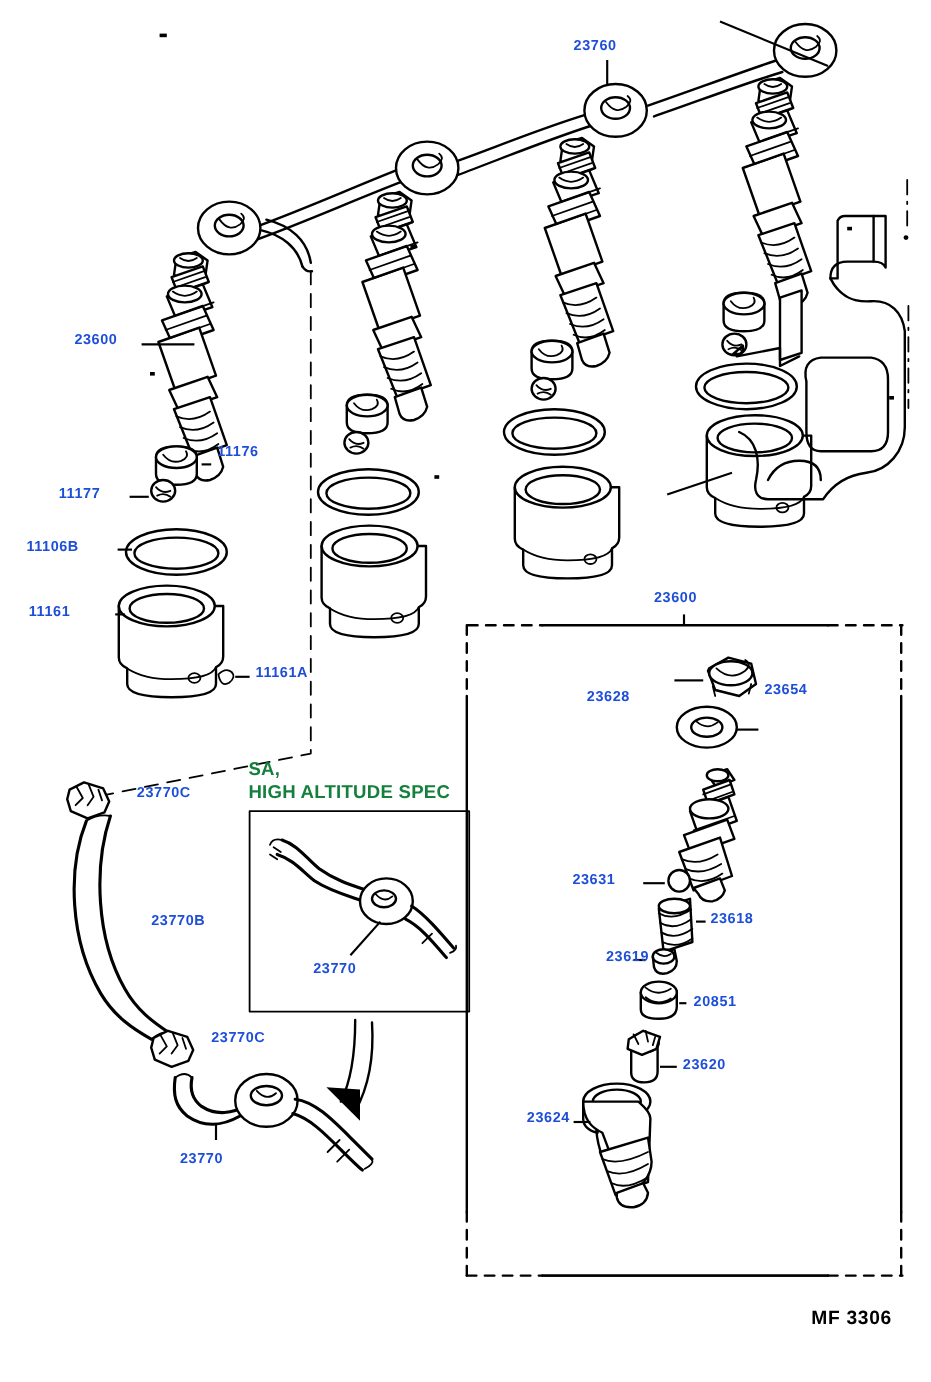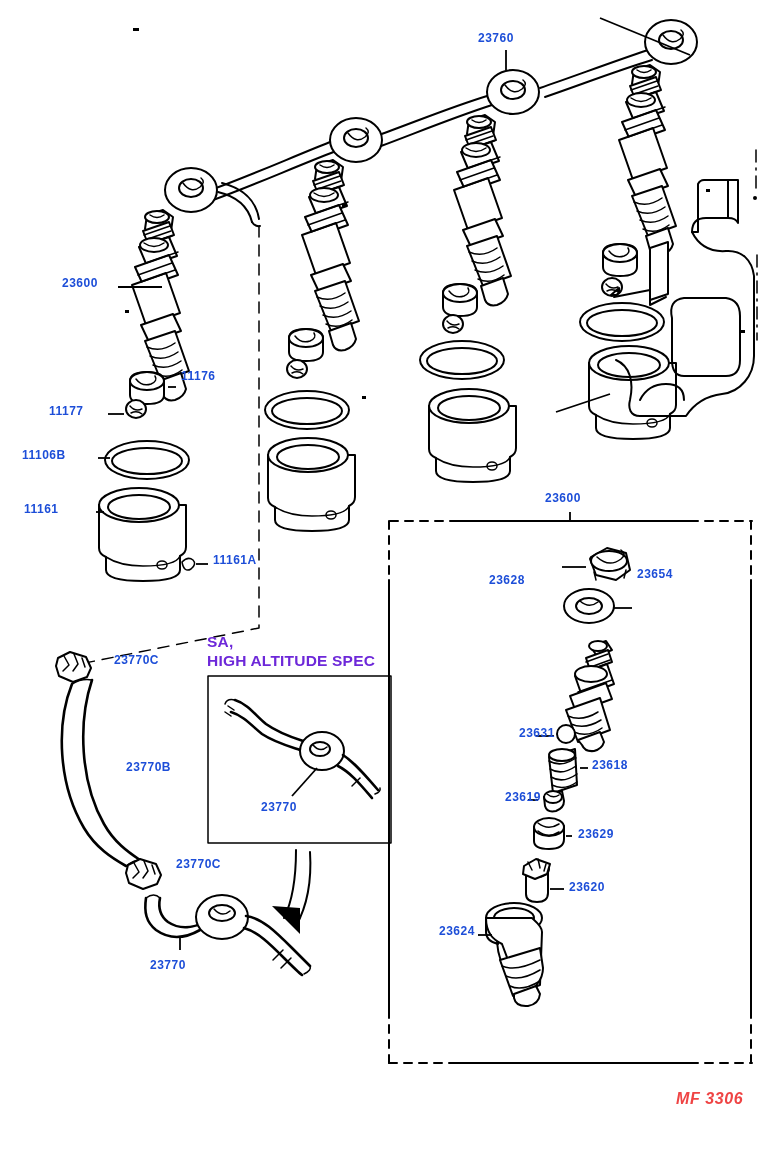--- a/index.html
+++ b/index.html
@@ -20,34 +20,33 @@
     letter-spacing:0.5px;
     color:#1d4ed8;
     white-space:nowrap;
     line-height:1.12;
   }
   .note{
     position:absolute;
     font-family:"Liberation Sans",sans-serif;
     font-weight:bold;
     font-size:15.5px;
-    color:#6d28d9;
+    color:#15803d;
     white-space:nowrap;
     line-height:1.2;
     letter-spacing:0.2px;
   }
   .mf{
     position:absolute;
     font-family:"Liberation Sans",sans-serif;
     font-weight:bold;
     font-size:16px;
     letter-spacing:0.6px;
-    color:#ef4444;
+    color:#000000;
     white-space:nowrap;
-    font-style:italic;
   }
 </style>
 </head>
 <body>
 
 <div id="page">
 
   <svg id="art" viewBox="0 0 776 1152" xmlns="http://www.w3.org/2000/svg">
     <defs>
       <style>
@@ -407,27 +406,27 @@
   <div class="lbl" style="left:150px;top:959px;">23770</div>
 
   <div class="lbl" style="left:261px;top:801px;">23770</div>
 
   <div class="lbl" style="left:545px;top:492px;">23600</div>
 
   <div class="lbl" style="left:489px;top:558px;margin-top:16px;">23628</div>
 
   <div class="lbl" style="left:637px;top:568px;">23654</div>
 
-  <div class="lbl" style="left:477px;top:727px;margin-left:42px;">23631</div>
+  <div class="lbl" style="left:477px;top:727px;">23631</div>
 
   <div class="lbl" style="left:592px;top:759px;">23618</div>
 
   <div class="lbl" style="left:469px;top:791px;margin-left:36px;">23619</div>
 
-  <div class="lbl" style="left:578px;top:828px;">23629</div>
+  <div class="lbl" style="left:578px;top:828px;">20851</div>
 
   <div class="lbl" style="left:569px;top:881px;">23620</div>
 
   <div class="lbl" style="left:423px;top:925px;margin-left:16px;">23624</div>
 
   <div class="note" style="left:207px;top:633px;">SA,</div>
   <div class="note" style="left:207px;top:652px;">HIGH ALTITUDE SPEC</div>
 
   <div class="mf" style="left:676px;top:1090px;">MF 3306</div>
 

